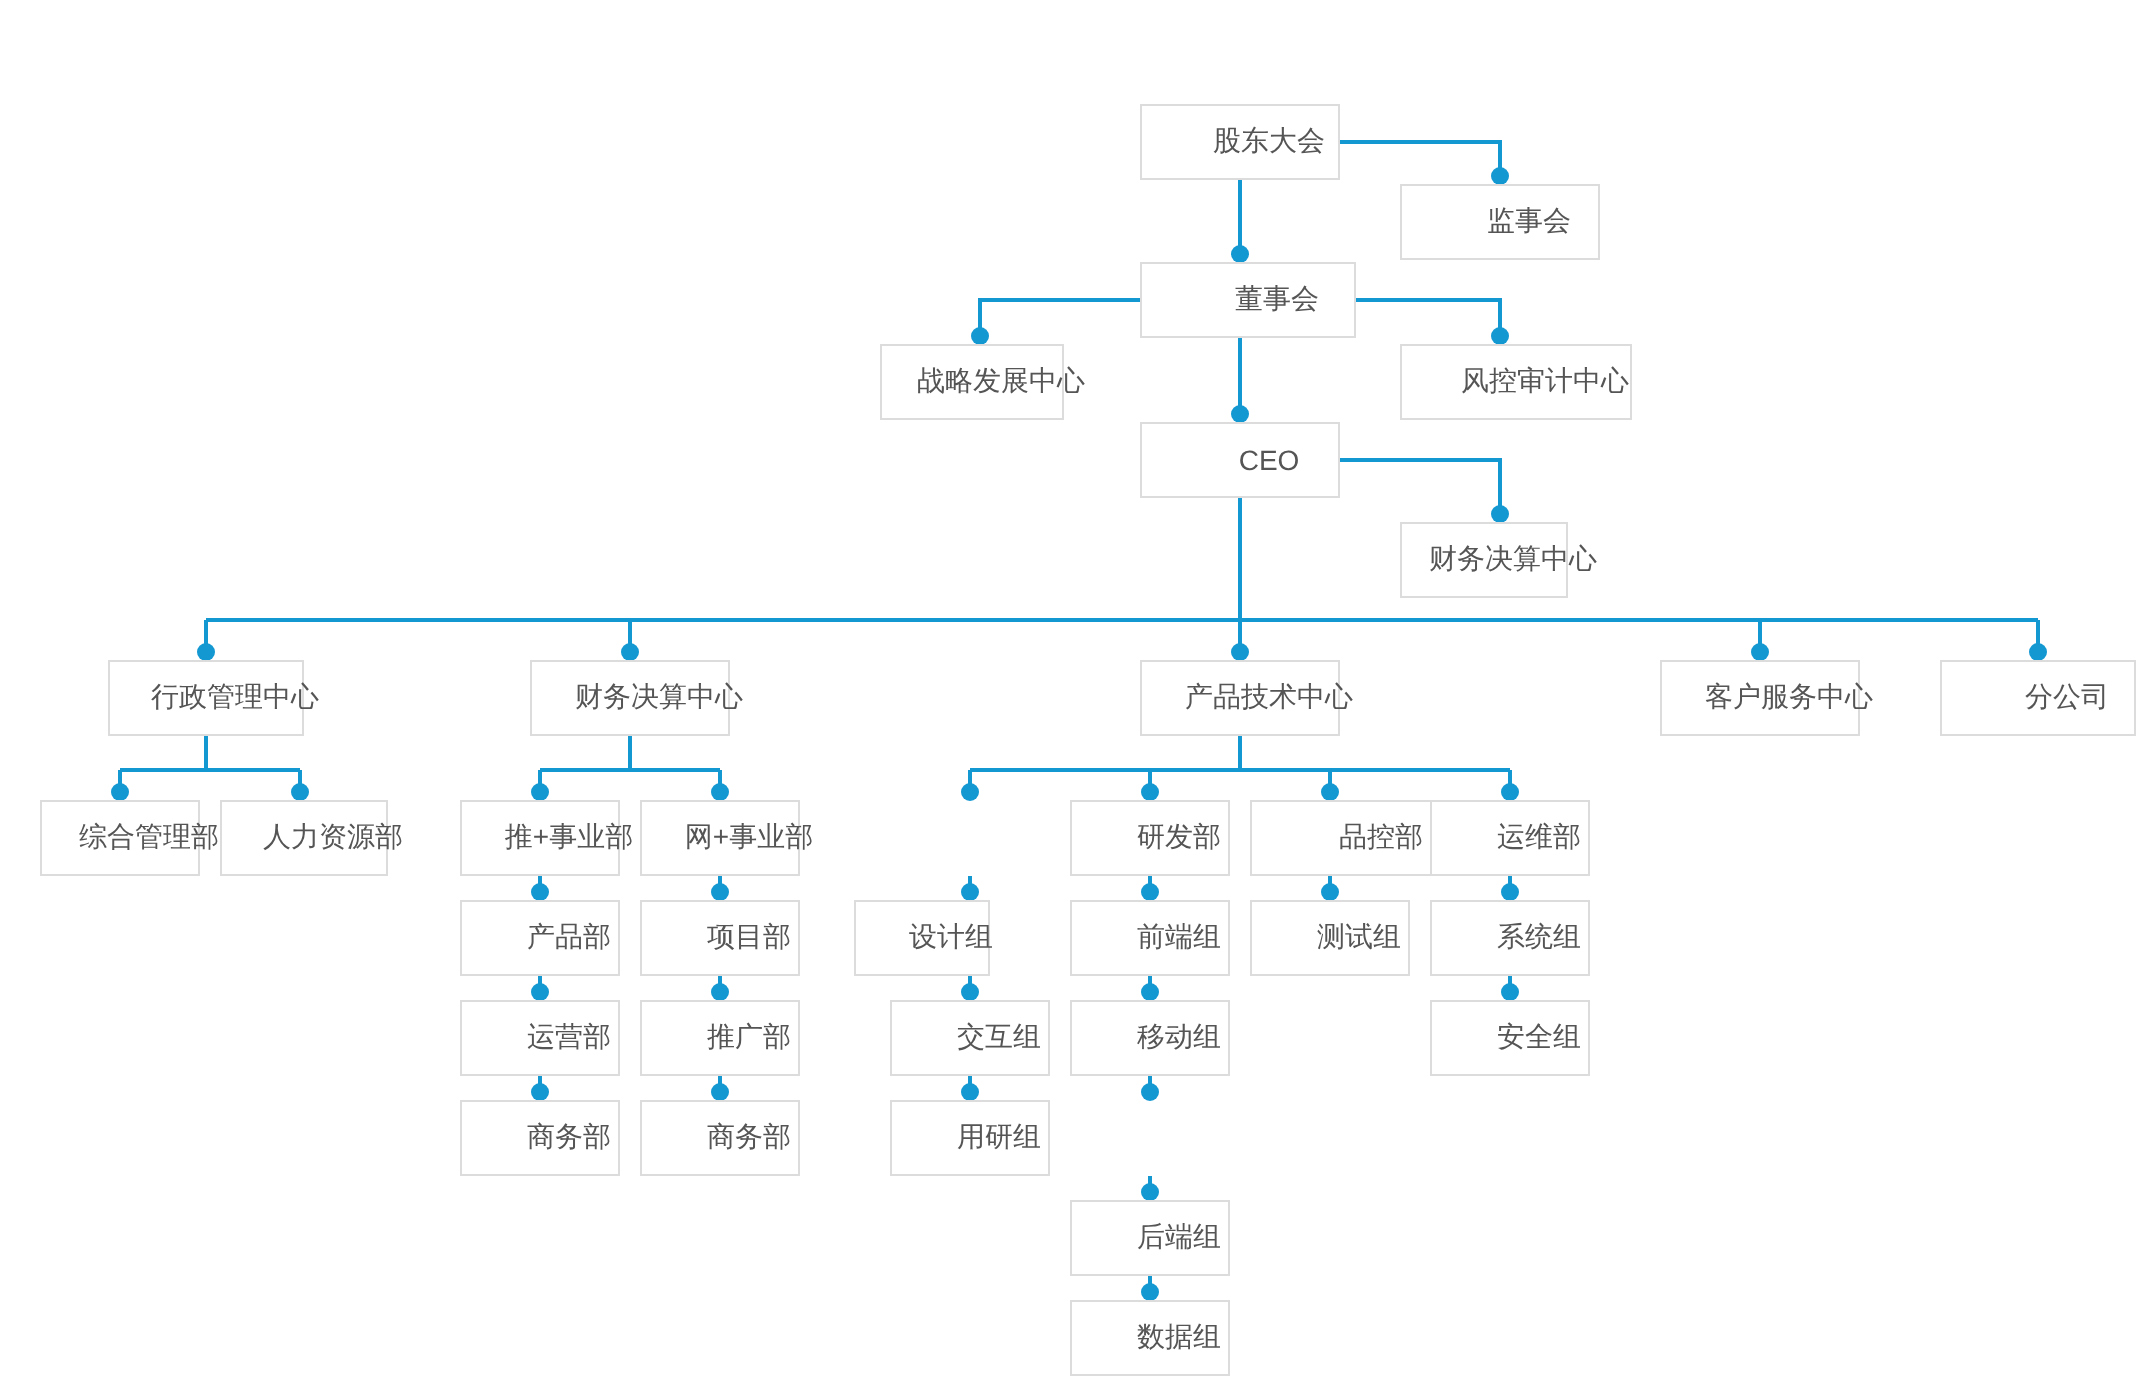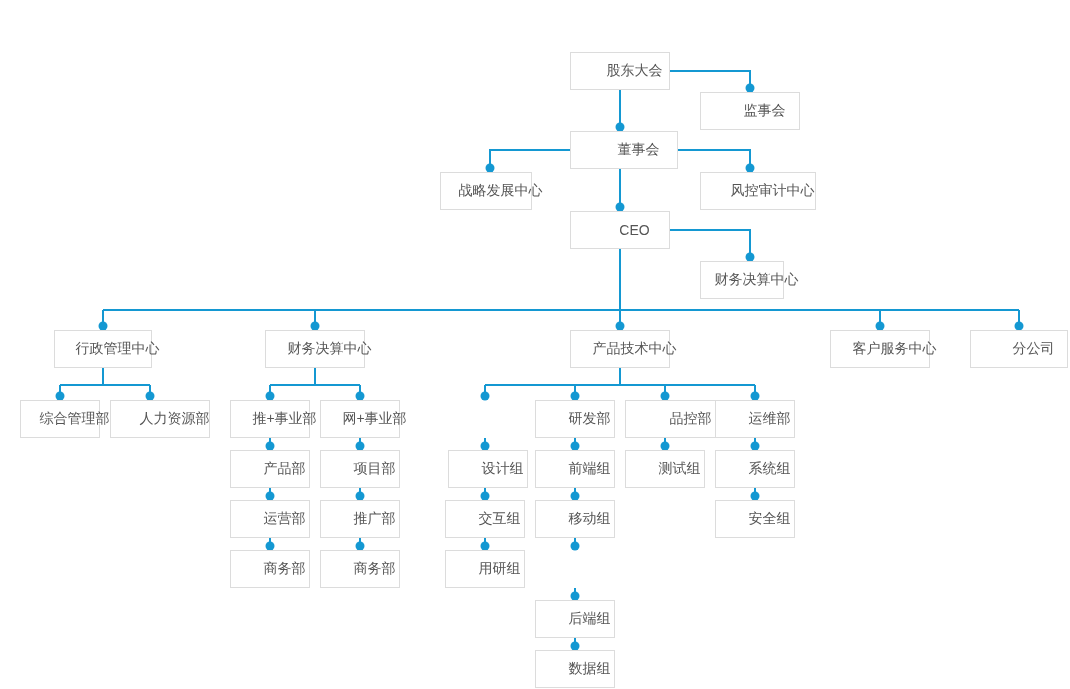--- a/index.html
+++ b/index.html
@@ -112,35 +112,35 @@
   <div class="node" style="left:570px;top:211px;width:100px">CEO</div>
   <div class="node" style="left:700px;top:261px;width:84px">财务决算中心</div>
 
   <div class="node" style="left:54px;top:330px;width:98px">行政管理中心</div>
   <div class="node" style="left:265px;top:330px;width:100px">财务决算中心</div>
   <div class="node" style="left:570px;top:330px;width:100px">产品技术中心</div>
   <div class="node" style="left:830px;top:330px;width:100px">客户服务中心</div>
   <div class="node" style="left:970px;top:330px;width:98px">分公司</div>
 
   <div class="node" style="left:20px;top:400px;width:80px">综合管理部</div>
-  <div class="node" style="left:110px;top:400px;width:100px">人力资源部</div>
+  <div class="node" style="left:110px;top:400px;width:84px">人力资源部</div>
 
   <div class="node" style="left:230px;top:400px;width:80px">推+事业部</div>
   <div class="node" style="left:320px;top:400px;width:80px">网+事业部</div>
   <div class="node" style="left:230px;top:450px;width:80px">产品部</div>
   <div class="node" style="left:230px;top:500px;width:80px">运营部</div>
   <div class="node" style="left:230px;top:550px;width:80px">商务部</div>
   <div class="node" style="left:320px;top:450px;width:80px">项目部</div>
   <div class="node" style="left:320px;top:500px;width:80px">推广部</div>
   <div class="node" style="left:320px;top:550px;width:80px">商务部</div>
 
   <div class="node" style="left:535px;top:400px;width:80px">研发部</div>
   <div class="node" style="left:625px;top:400px;width:102px">品控部</div>
   <div class="node" style="left:715px;top:400px;width:80px">运维部</div>
-  <div class="node" style="left:448px;top:450px;width:80px">设计组</div>
+  <div class="node" style="left:427px;top:450px;width:68px">设计组</div>
   <div class="node" style="left:445px;top:500px;width:80px">交互组</div>
   <div class="node" style="left:445px;top:550px;width:80px">用研组</div>
   <div class="node" style="left:535px;top:450px;width:80px">前端组</div>
   <div class="node" style="left:535px;top:500px;width:80px">移动组</div>
   <div class="node" style="left:535px;top:600px;width:80px">后端组</div>
   <div class="node" style="left:535px;top:650px;width:80px">数据组</div>
   <div class="node" style="left:625px;top:450px;width:80px">测试组</div>
   <div class="node" style="left:715px;top:450px;width:80px">系统组</div>
   <div class="node" style="left:715px;top:500px;width:80px">安全组</div>
 

